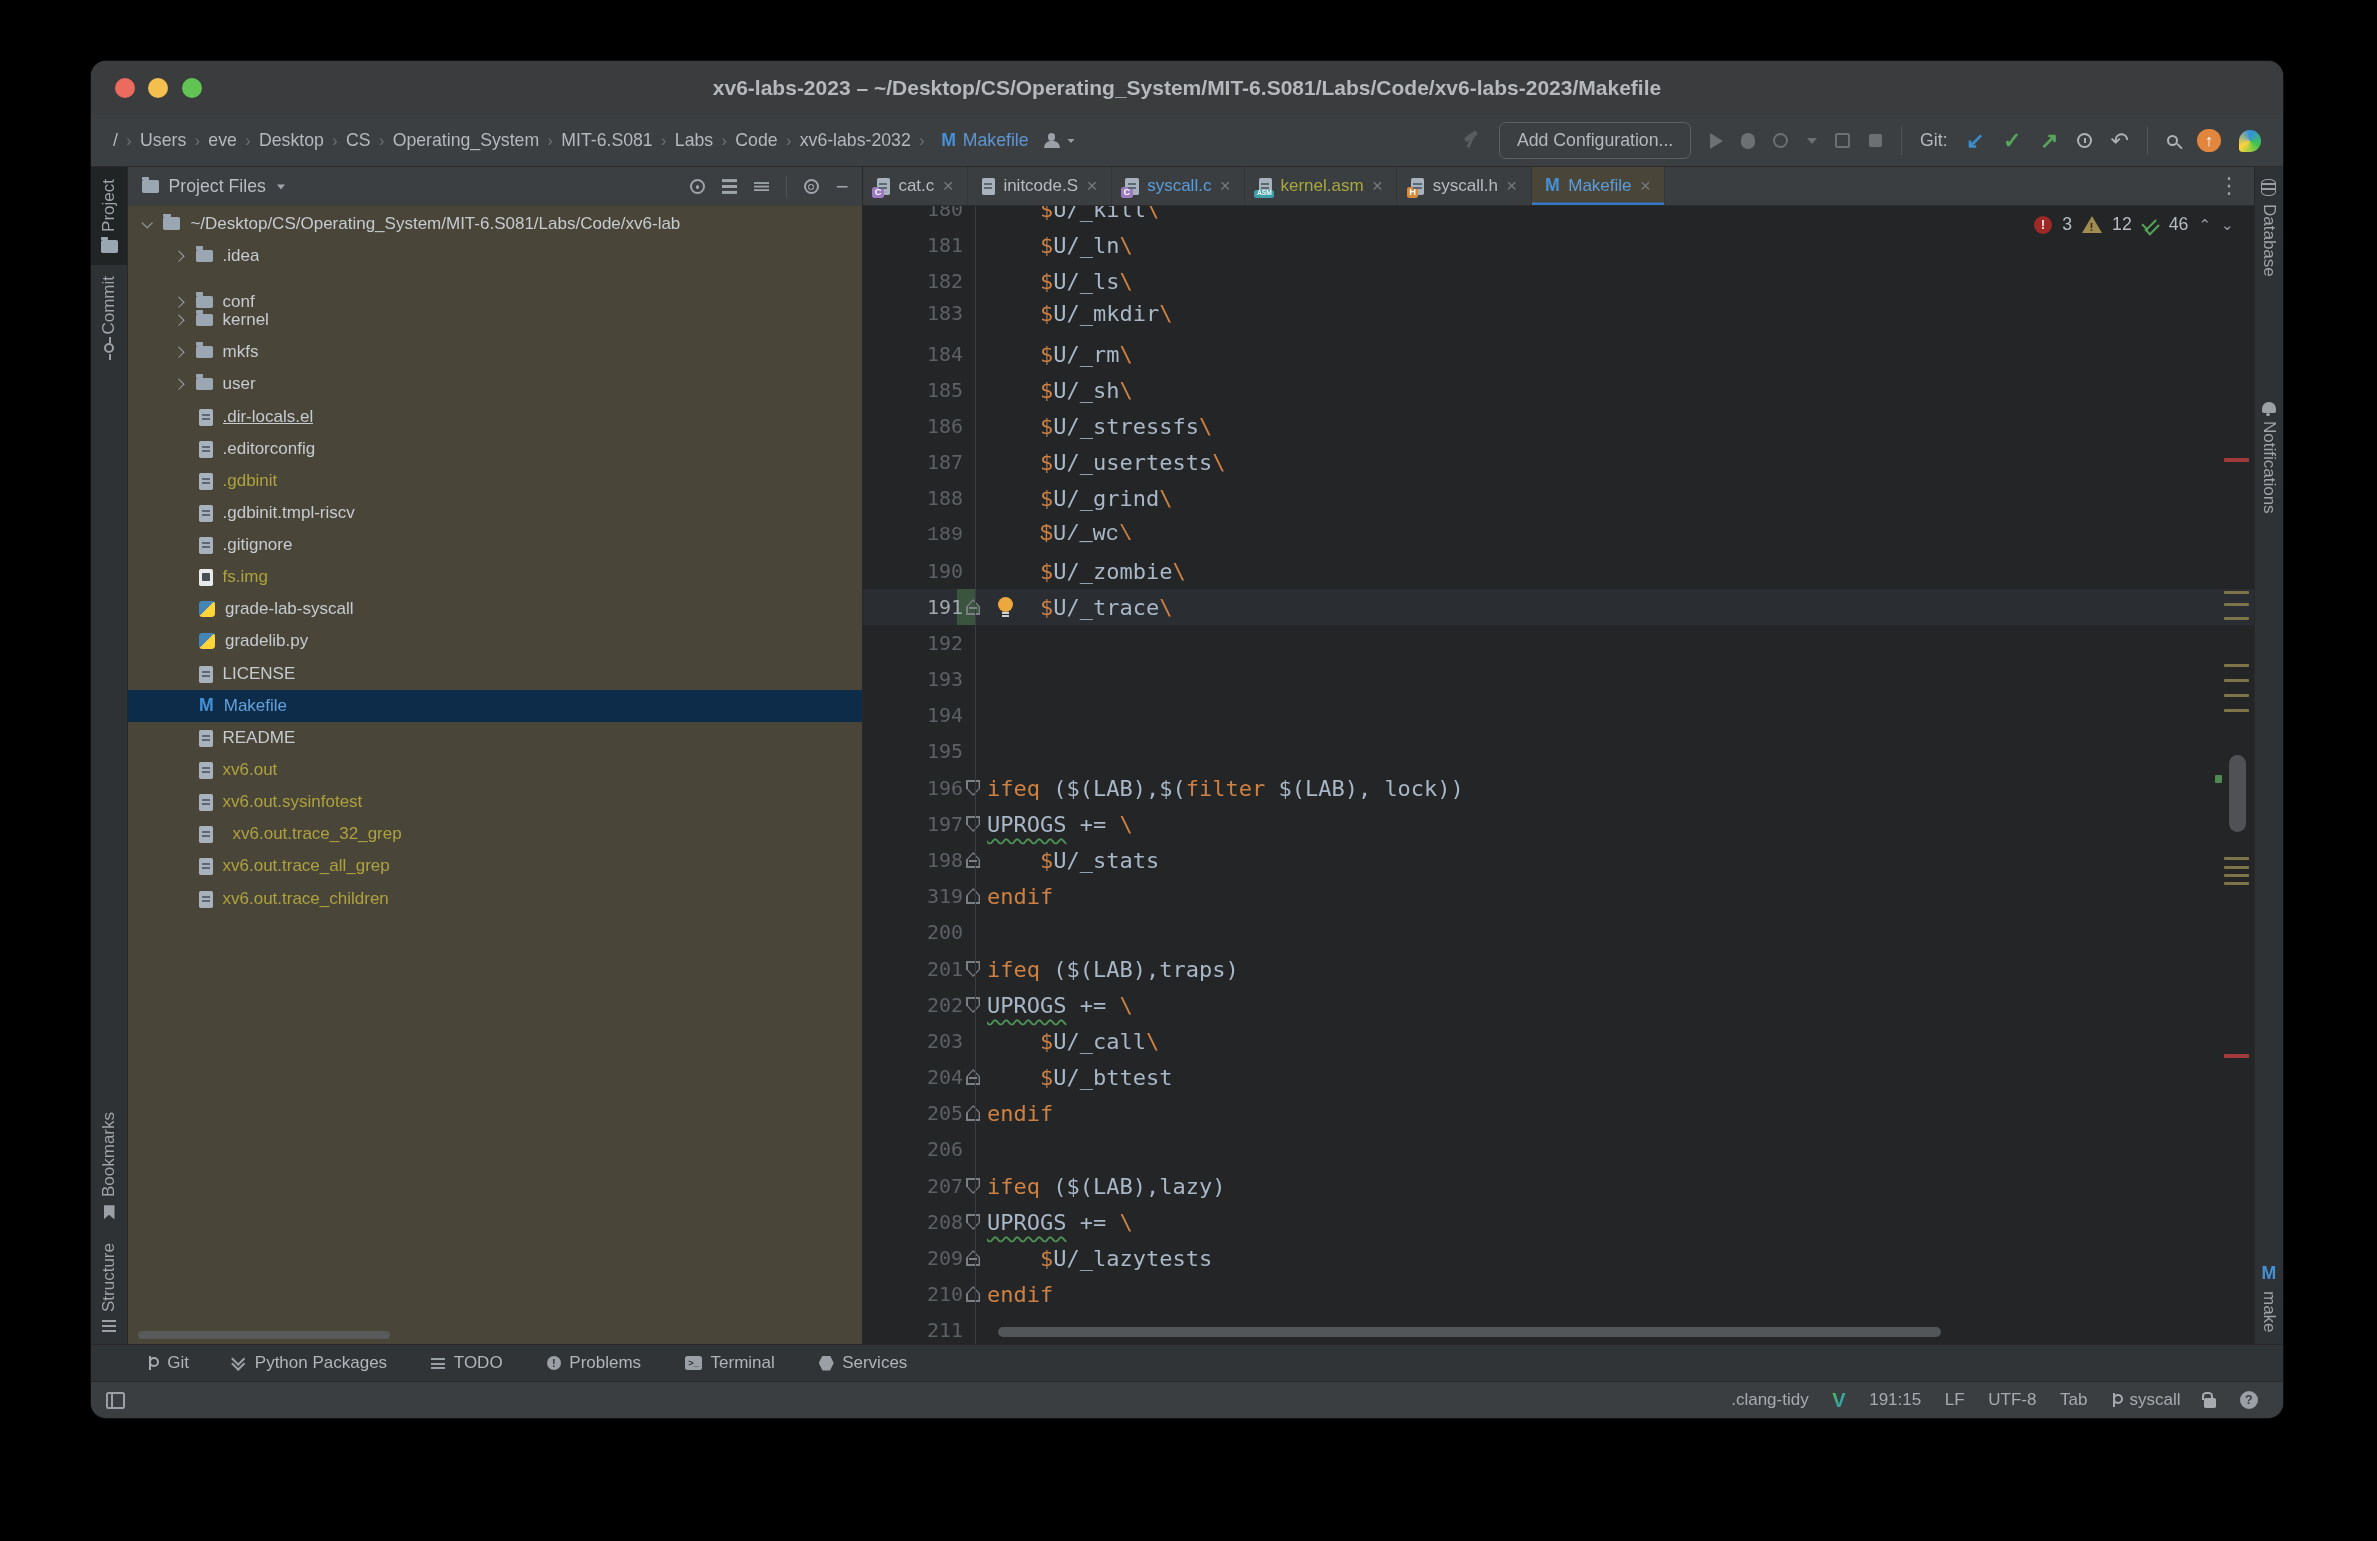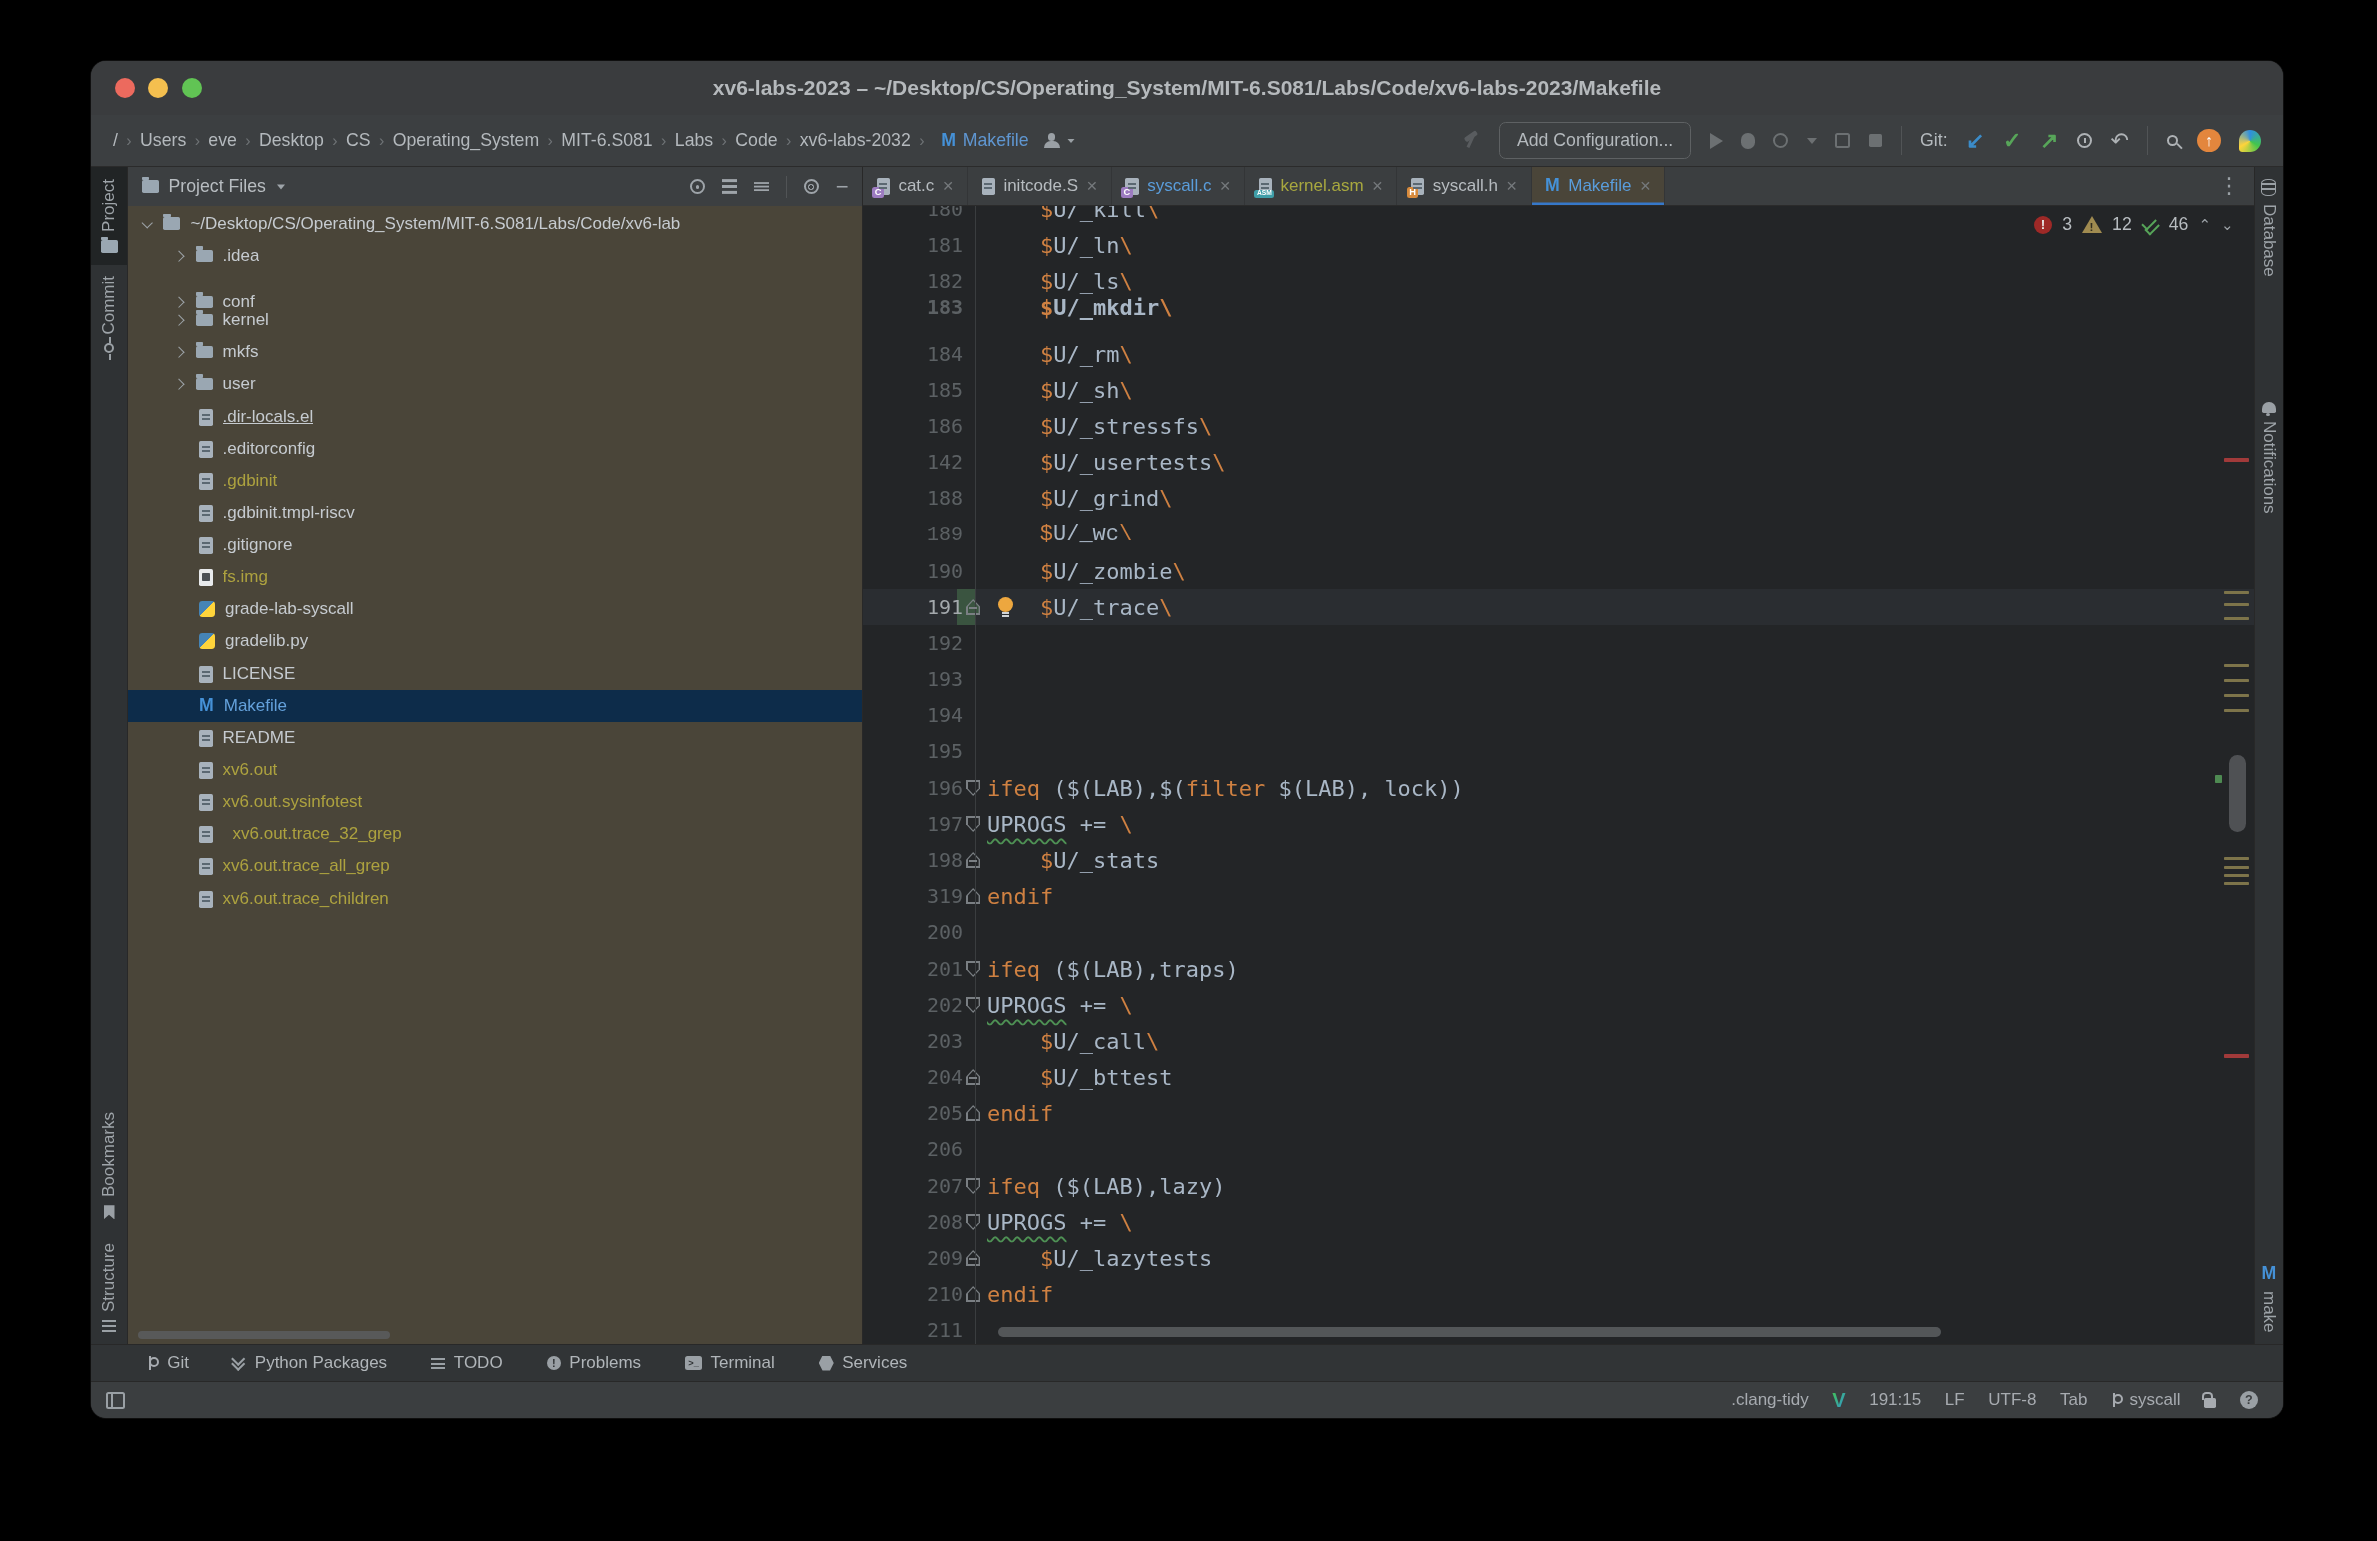--- a/index.html
+++ b/index.html
@@ -597,36 +597,36 @@
           </div>
           <div class="line" style="top: 310px; font-family: Liberation Mono, monospace;">
             <span class="lnum">189</span>
             <span class="codetext"><span class="tk-d">    </span><span class="tk-o">$</span><span class="tk-d">U/_wc</span><span class="tk-o">\</span></span>
           </div>
           <div class="line" style="top: 274px;">
             <span class="lnum">188</span>
             <span class="codetext"><span class="tk-d">    </span><span class="tk-o">$</span><span class="tk-d">U/_grind</span><span class="tk-o">\</span></span>
           </div>
           <div class="line" style="top: 238px;">
-            <span class="lnum">142</span>
+            <span class="lnum">187</span>
             <span class="codetext"><span class="tk-d">    </span><span class="tk-o">$</span><span class="tk-d">U/_usertests</span><span class="tk-o">\</span></span>
           </div>
           <div class="line" style="top: 202px;">
             <span class="lnum">186</span>
             <span class="codetext"><span class="tk-d">    </span><span class="tk-o">$</span><span class="tk-d">U/_stressfs</span><span class="tk-o">\</span></span>
           </div>
           <div class="line" style="top: 166px;">
             <span class="lnum">185</span>
             <span class="codetext"><span class="tk-d">    </span><span class="tk-o">$</span><span class="tk-d">U/_sh</span><span class="tk-o">\</span></span>
           </div>
           <div class="line" style="top: 130px;">
             <span class="lnum">184</span>
             <span class="codetext"><span class="tk-d">    </span><span class="tk-o">$</span><span class="tk-d">U/_rm</span><span class="tk-o">\</span></span>
           </div>
-          <div class="line" style="top: 83px; font-weight: bold;">
+          <div class="line" style="top: 89px;">
             <span class="lnum">183</span>
             <span class="codetext"><span class="tk-d">    </span><span class="tk-o">$</span><span class="tk-d">U/_mkdir</span><span class="tk-o">\</span></span>
           </div>
           <div class="line" style="top: 57px;">
             <span class="lnum">182</span>
             <span class="codetext"><span class="tk-d">    </span><span class="tk-o">$</span><span class="tk-d">U/_ls</span><span class="tk-o">\</span></span>
           </div>
           <div class="line" style="top: 21px;">
             <span class="lnum">181</span>
             <span class="codetext"><span class="tk-d">    </span><span class="tk-o">$</span><span class="tk-d">U/_ln</span><span class="tk-o">\</span></span>

